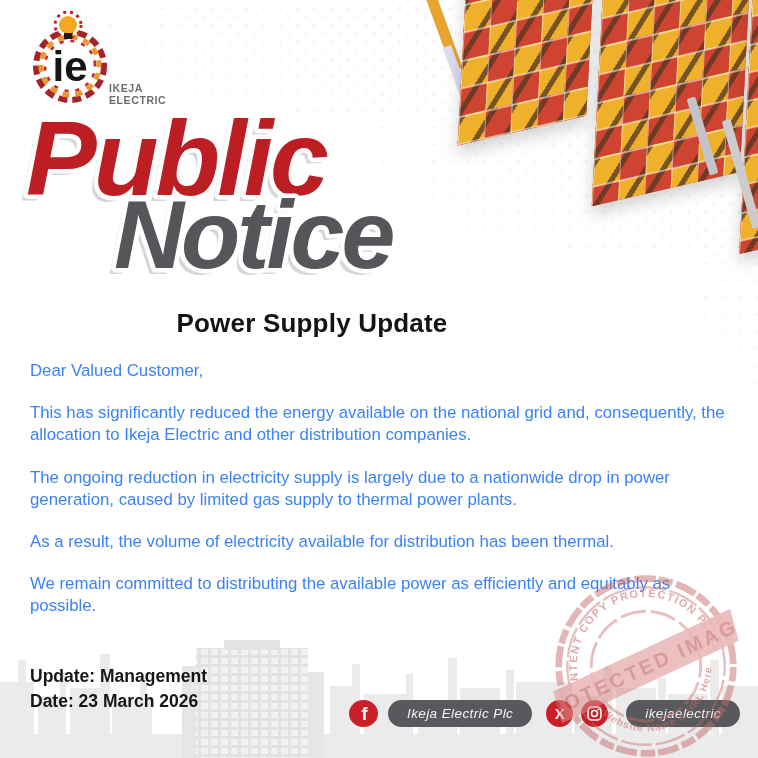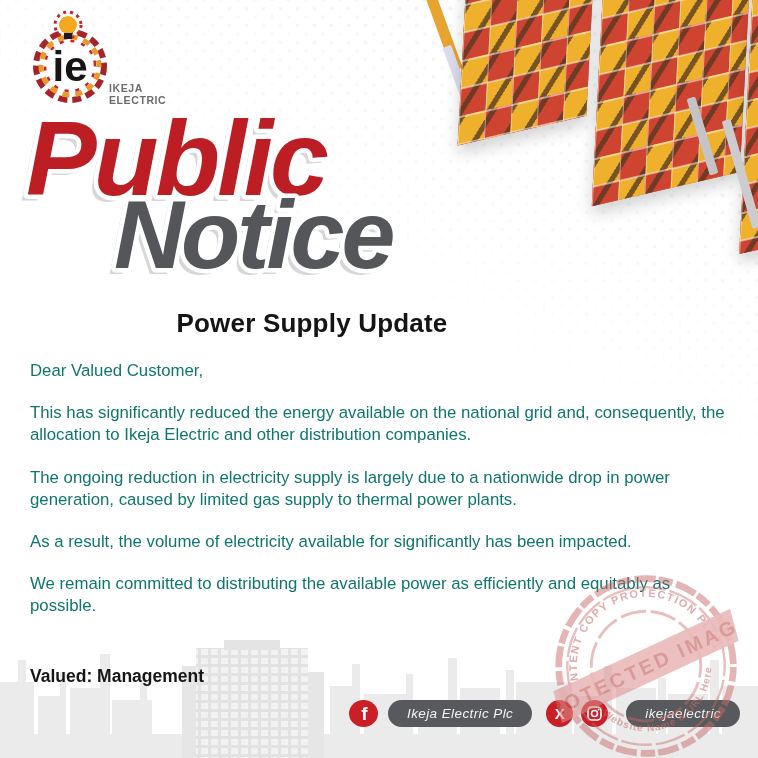--- a/index.html
+++ b/index.html
@@ -45,21 +45,21 @@
   .logo-wrap{position:absolute;left:12px;top:8px;width:180px;height:104px;}
   
   .headline-svg{position:absolute;left:0;top:98px;}
   .hl-shadow{fill:#d7d7d7;}
   .hl-main-red{fill:#bd1e24;stroke:#ffffff;stroke-width:9px;paint-order:stroke;stroke-linejoin:round;}
   .hl-main-gray{fill:#55565a;stroke:#ffffff;stroke-width:9px;paint-order:stroke;stroke-linejoin:round;}
   
   .title{position:absolute;left:0;top:308px;width:624px;text-align:center;
     font-size:26px;font-weight:bold;color:#141414;letter-spacing:0.2px;}
   .body-copy{position:absolute;left:30px;top:360px;width:700px;
-    font-size:16.8px;line-height:1.32;color:#0f766e;}
+    font-size:16.8px;line-height:1.32;color:#3b82f6;}
   .body-copy p{margin:0 0 20px 0;}
   .signature{position:absolute;left:30px;top:664px;
     font-size:17.5px;font-weight:bold;color:#161616;line-height:1.4;}
   
   .skyline{position:absolute;left:0;bottom:0;width:758px;height:128px;}
   
   .social-row{position:absolute;left:349px;top:700px;display:flex;align-items:center;z-index:3;}
   .soc-circle{width:27px;height:27px;border-radius:50%;background:#c82026;color:#fff;
     display:flex;align-items:center;justify-content:center;flex:0 0 auto;}
   .fb-circle{font-size:19px;font-weight:bold;padding-left:2px;}
@@ -112,21 +112,21 @@
     <text class="hl-main-gray" x="114" y="170" font-size="97">Notice</text>
   </g>
 </svg>
 
 <div class="title">Power Supply Update</div>
 
 <div class="body-copy">
   <p>Dear Valued Customer,</p>
   <p>This has significantly reduced the energy available on the national grid and, consequently, the allocation to Ikeja Electric and other distribution companies.</p>
   <p>The ongoing reduction in electricity supply is largely due to a nationwide drop in power generation, caused by limited gas supply to thermal power plants.</p>
-  <p>As a result, the volume of electricity available for significantly has been impacted.</p>
+  <p>As a result, the volume of electricity available for distribution has been thermal.</p>
   <p>We remain committed to distributing the available power as efficiently and equitably as possible.</p>
 </div>
 
 <svg class="skyline" viewBox="0 0 758 128" preserveAspectRatio="none">
   <defs>
     <pattern id="win" width="10" height="9" patternUnits="userSpaceOnUse">
       <rect width="10" height="9" fill="#e2e2e2"></rect>
       <rect x="1" y="1" width="7" height="6" fill="#f2f2f2"></rect>
     </pattern>
   </defs>
@@ -159,21 +159,22 @@
   </g>
   <g>
     <rect x="182" y="36" width="14" height="92" fill="#e6e6e6"></rect>
     <rect x="196" y="18" width="112" height="110" fill="url(#win)"></rect>
     <rect x="224" y="10" width="56" height="10" fill="#e4e4e4"></rect>
     <rect x="308" y="42" width="16" height="86" fill="#e6e6e6"></rect>
   </g>
 </svg>
 
 <div class="signature">
-  <div>Valued: Management</div>
+  <div>Update: Management</div>
+  <div>Date: 23 March 2026</div>
 </div>
 
 <div class="social-row">
   <div class="soc-circle fb-circle">f</div>
   <div class="gap10"></div>
   <div class="pill">Ikeja Electric Plc</div>
   <div class="gap14"></div>
   <div class="soc-circle x-circle">X</div>
   <div class="gap8"></div>
   <div class="soc-circle">

